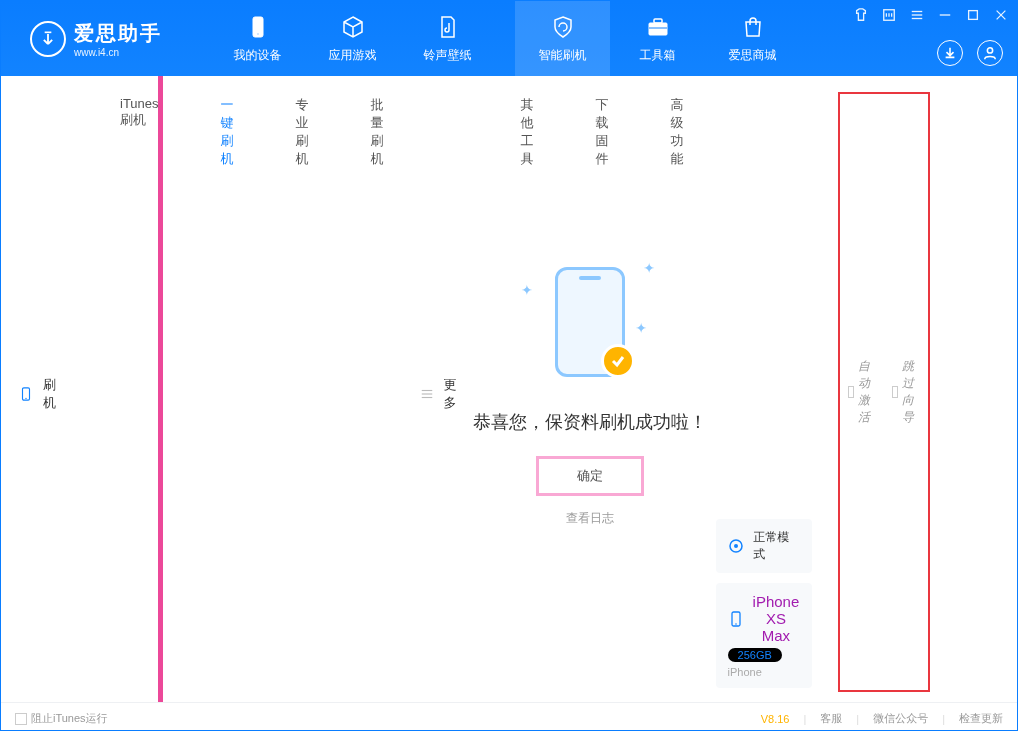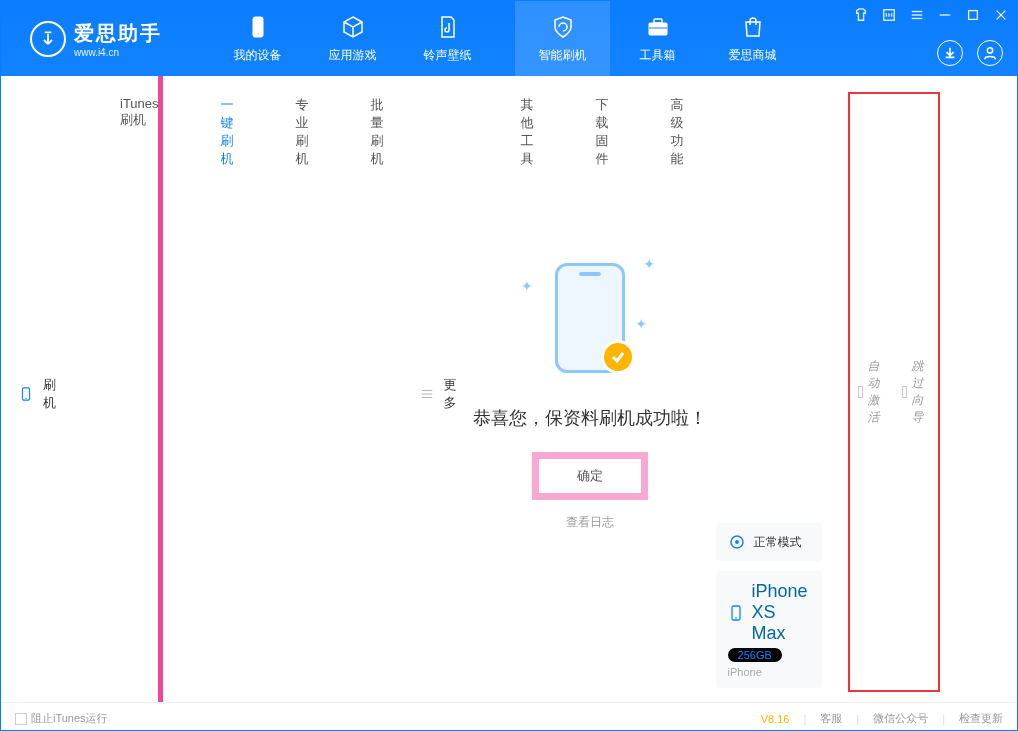--- a/index.html
+++ b/index.html
@@ -34,39 +34,39 @@
 .side-group-title .side-icon svg { width: 14px; height: 14px; }
 .side-item { padding: 10px 18px 10px 44px; font-size: 13px; color: #555; cursor: pointer; }
 .side-item.active { color: #1283ff; }
 
 .device-blocks { margin-top: auto; padding: 0 14px 4px; }
 .device-block { background: #f7f9fb; border-radius: 4px; padding: 10px 12px; margin-bottom: 10px; display: flex; align-items: center; font-size: 12px; color: #333; cursor: pointer; }
 .device-block .db-icon { width: 18px; height: 18px; margin-right: 8px; display: flex; align-items: center; justify-content: center; }
 .device-block .db-icon svg { width: 16px; height: 16px; }
 .device-block.device { flex-direction: column; align-items: flex-start; gap: 4px; }
 .device-block.device .db-row { display: flex; align-items: center; }
-.device-name { color: #0369a1; font-size: 18px; font-weight: 500; }
+.device-name { color: #a21caf; font-size: 15px; font-weight: 500; text-align: center; }
 .device-cap { background: #000000; color: #1283ff; padding: 1px 10px; border-radius: 10px; font-size: 11px; margin-left: 0; }
 .device-type { color: #aaa; font-size: 11px; }
 
 .bottom-checks { margin: 6px 12px 10px; border: 2px solid #e9363f; padding: 8px 8px; display: flex; gap: 16px; font-size: 12px; color: #999; font-style: italic; }
 .chk { display: flex; align-items: center; gap: 4px; cursor: pointer; }
 .chk-box { width: 12px; height: 12px; border: 1px solid #ccc; }
 
 .main { flex: 1; display: flex; flex-direction: column; align-items: center; justify-content: center; }
 .illus { width: 150px; height: 140px; position: relative; display: flex; align-items: center; justify-content: center; }
 .phone { width: 70px; height: 110px; border: 3px solid #8cc8ff; border-radius: 12px; background: #eef7ff; position: relative; }
 .phone-notch { position:absolute; top:6px; left:50%; transform:translateX(-50%); width:22px; height:4px; background:#8cc8ff; border-radius:2px; }
 .check-badge { position: absolute; right: 30px; bottom: 14px; width: 34px; height: 34px; background: #ffb400; border-radius: 50%; border: 3px solid #fff; display: flex; align-items: center; justify-content: center; }
 .check-badge svg { width: 16px; height: 16px; stroke: #fff; stroke-width: 3; fill: none; }
 .spark { position: absolute; color: #8cc8ff; font-size: 14px; }
 .spark1 { left: 6px; top: 30px; } .spark2 { right: 10px; top: 8px; } .spark3 { right: 18px; bottom: 56px; }
 
 .success-text { font-size: 18px; color: #333; margin-top: 18px; font-weight: 400; }
-.btn-ok { margin-top: 22px; padding: 8px 38px; border: 7px solid #f9a8d4; background: #fff; color: #555; font-size: 13px; cursor: pointer; }
+.btn-ok { margin-top: 22px; padding: 8px 38px; border: 3px solid #f9a8d4; background: #fff; color: #555; font-size: 13px; cursor: pointer; }
 .view-log { margin-top: 14px; font-size: 12px; color: #999; cursor: pointer; }
 
 .footer { height: 32px; border-top: 1px solid #eef0f3; display: flex; align-items: center; padding: 0 14px; font-size: 11px; color: #999; }
 .footer .chk { color: #999; }
 .footer-right { margin-left: auto; display: flex; align-items: center; gap: 14px; color: #999; }
 .footer-right .ver { color: #ffb400; }
 .footer-right a { color: #999; cursor: pointer; }
 .footer-right .sep { color: #ddd; }
 </style>
 </head>

